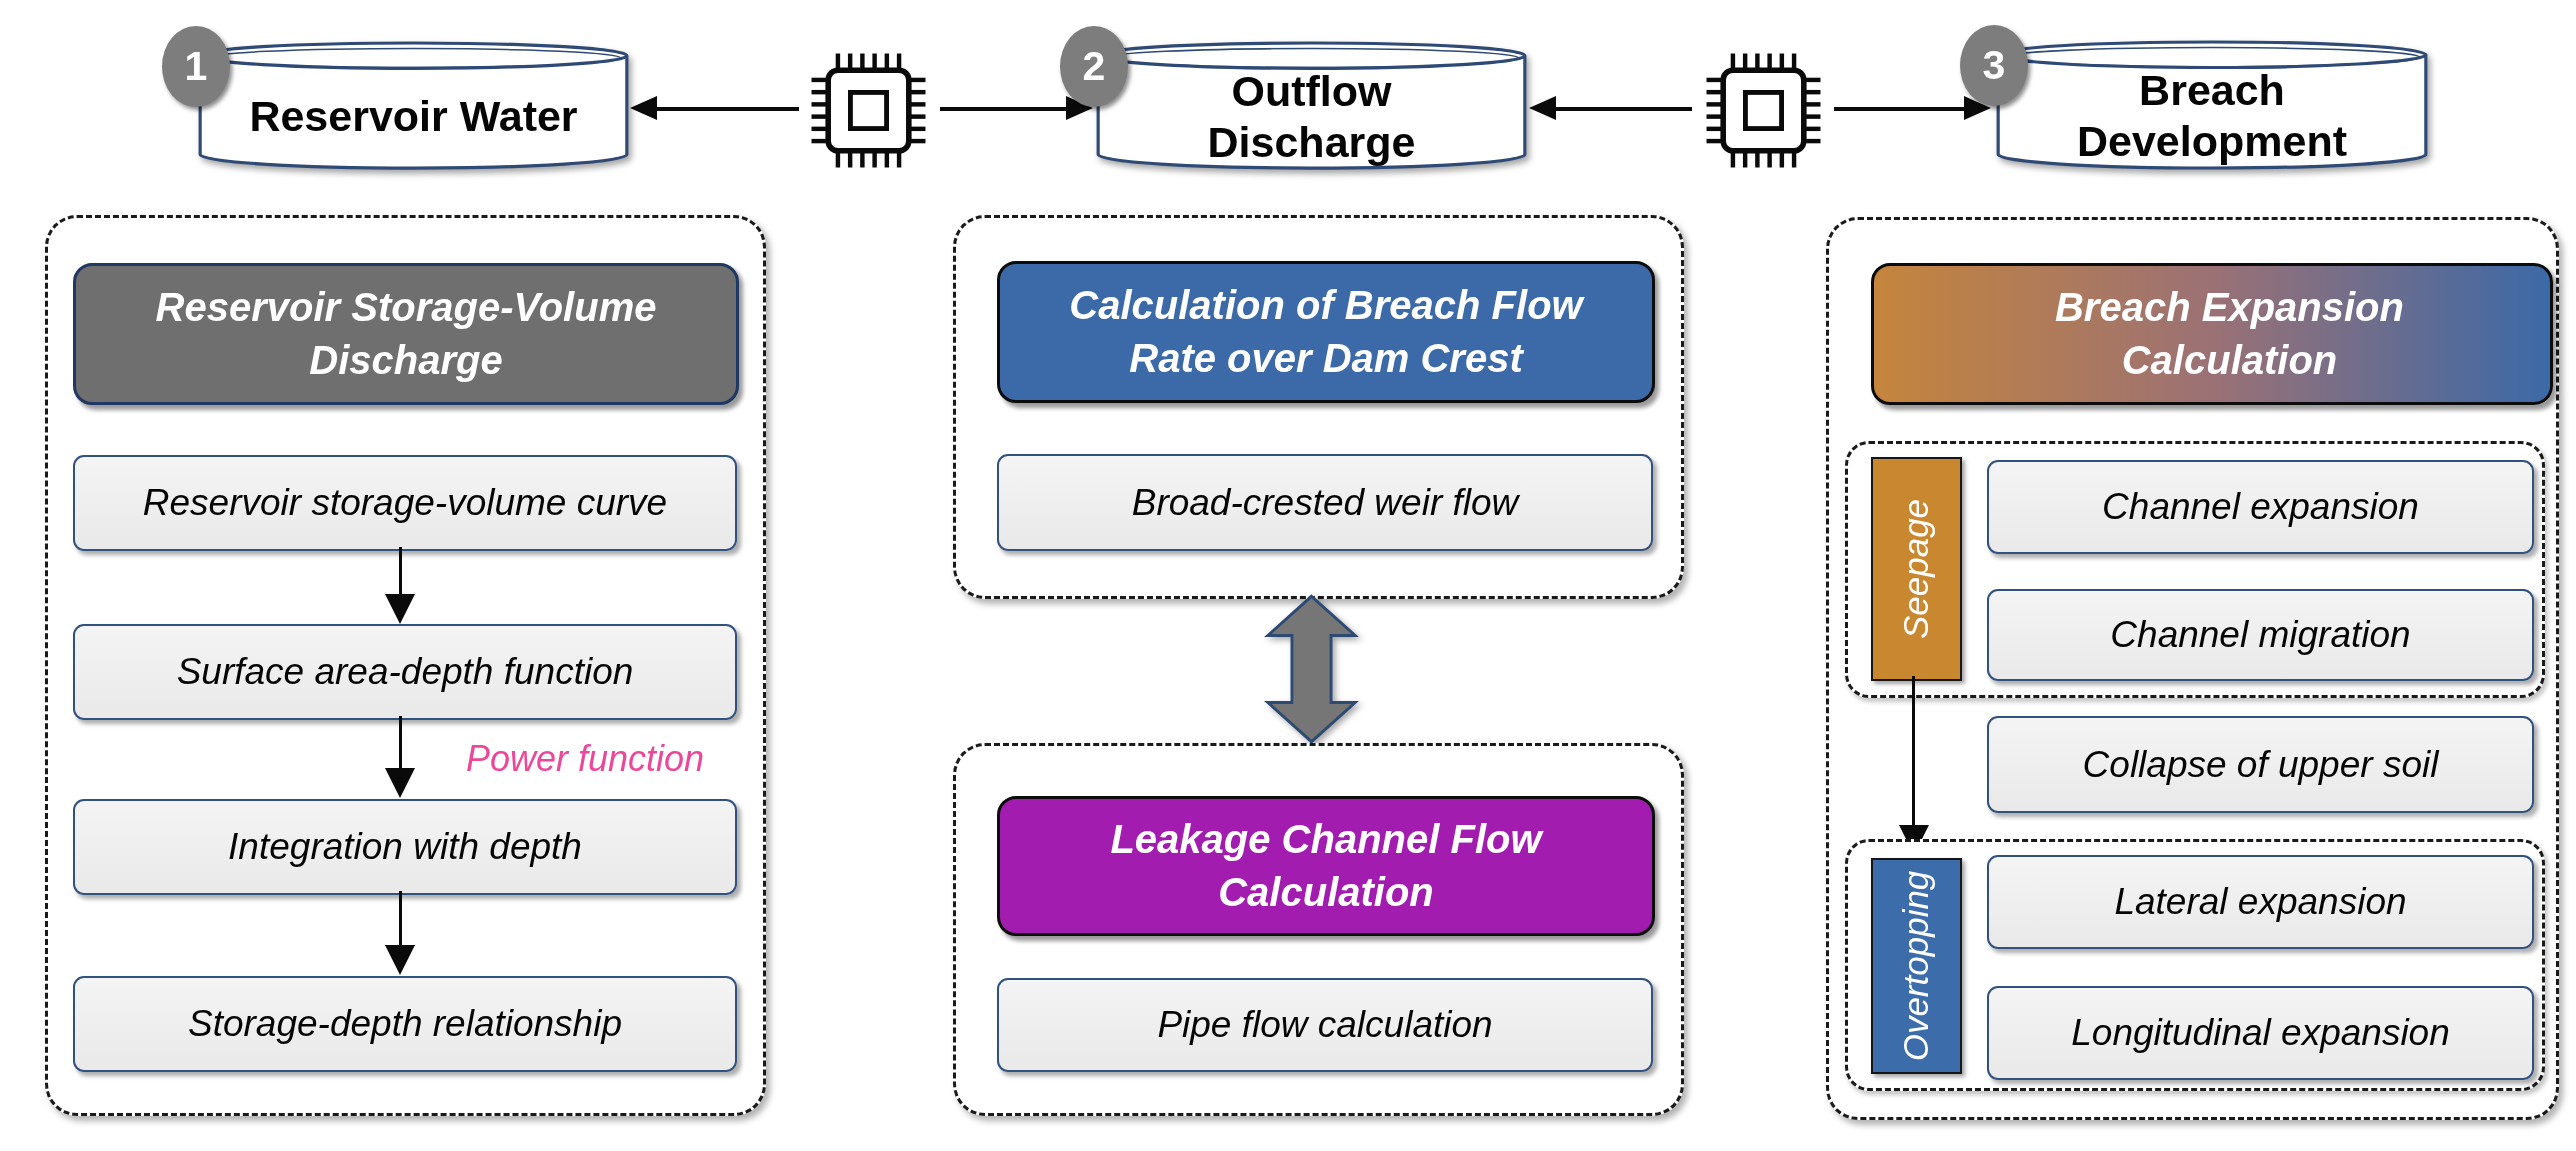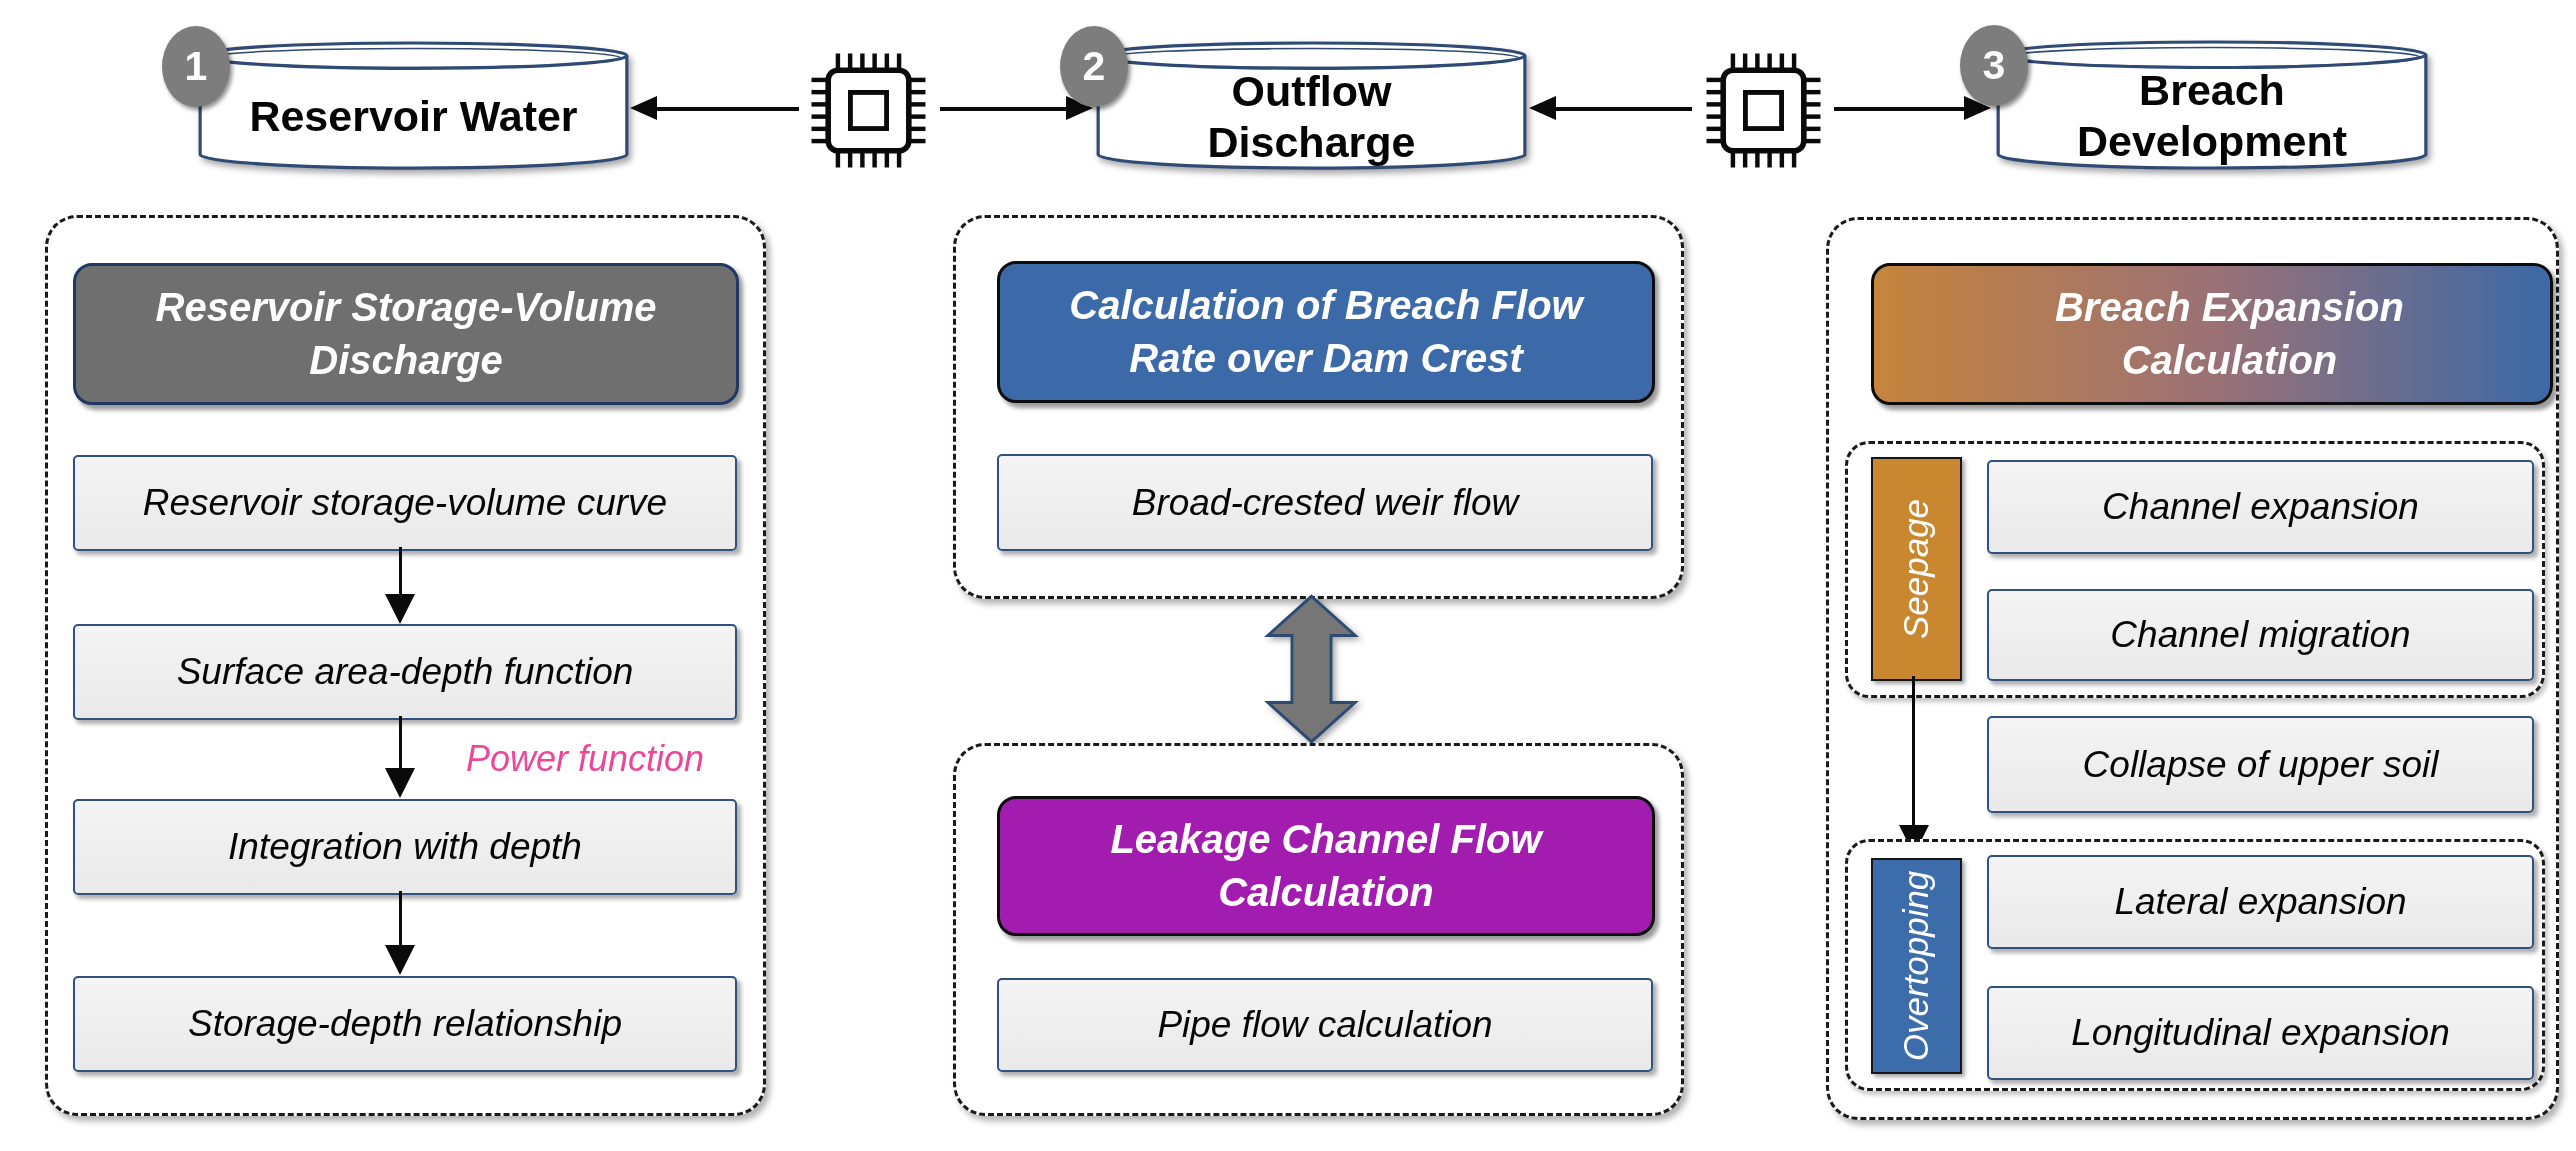--- a/index.html
+++ b/index.html
@@ -16,21 +16,21 @@
        display:flex;flex-direction:column;align-items:center;justify-content:center;text-align:center;
        font-size:40px;line-height:1.32;box-shadow:4px 4.7px 4.7px rgba(0,0,0,0.40);}
   .hdr.gray{background:#6f6f6f;border:3.2px solid #1f3864;}
   .hdr.blue{background:#3c69a7;border:3.2px solid #0c0c0c;}
   .hdr.orange{background:#a21caf;border:3.2px solid #0c0c0c;}
   .hdr.grad{background:linear-gradient(90deg,#c5853c 0%,#9b7175 50%,#3c69a7 100%);border:3.2px solid #0c0c0c;padding-left:35px;}
   .hdr span{display:block;}
 
   
   .step{position:absolute;background:linear-gradient(180deg,#f4f4f4 0%,#e9e9e9 100%);
-        border:2.8px solid #31517e;border-radius:5px;display:flex;align-items:center;justify-content:center;
+        border:2.8px solid #31517e;border-radius:11px;display:flex;align-items:center;justify-content:center;
         font-style:italic;font-size:37px;color:#050505;text-align:center;
         box-shadow:3.2px 4px 4px rgba(0,0,0,0.32);}
 
   
   .vbar{position:absolute;display:flex;align-items:center;justify-content:center;color:#ffffff;
         font-style:italic;font-size:35px;border:2.4px solid #161616;box-shadow:3.2px 3.2px 4px rgba(0,0,0,0.35);}
   .vbar>span{transform:rotate(-90deg);white-space:nowrap;}
   .vbar.orange{background:#c9882f;}
   .vbar.blue{background:#3d6cab;}
 

